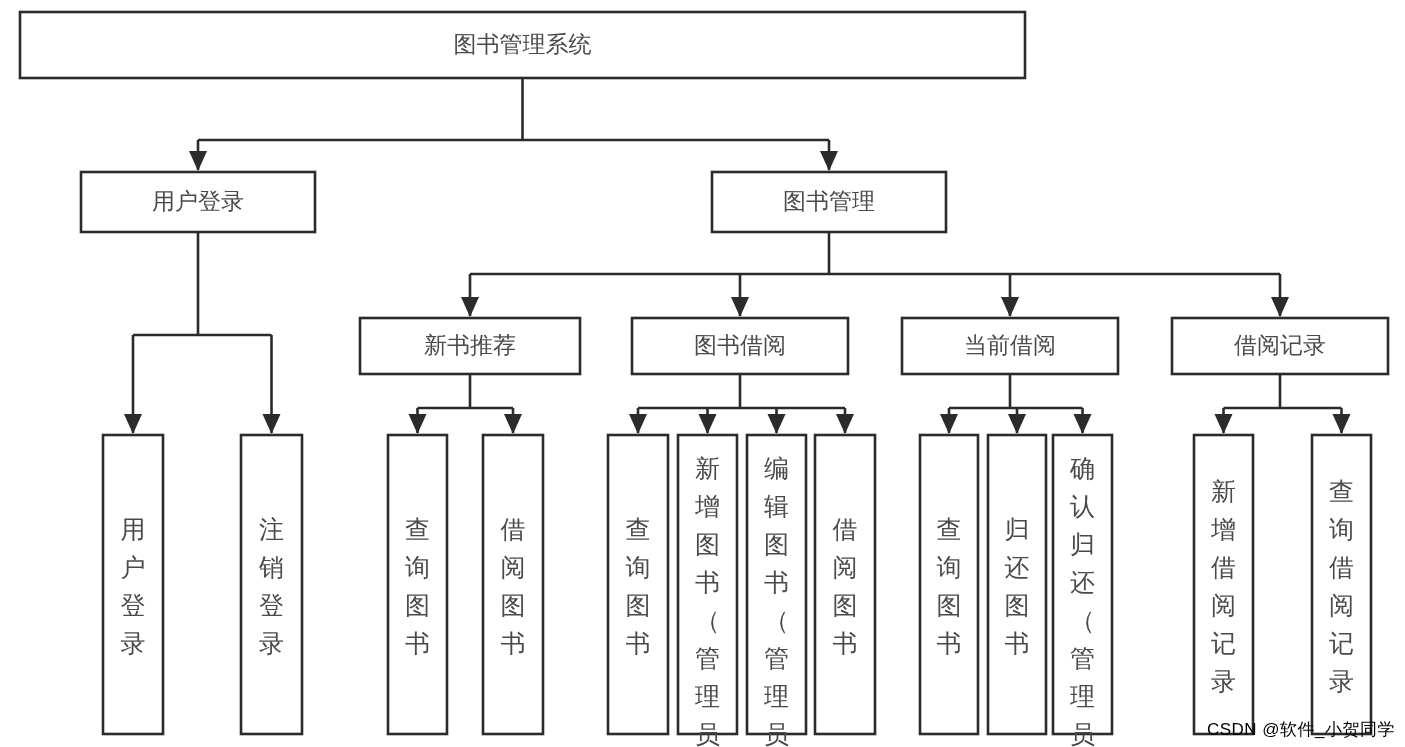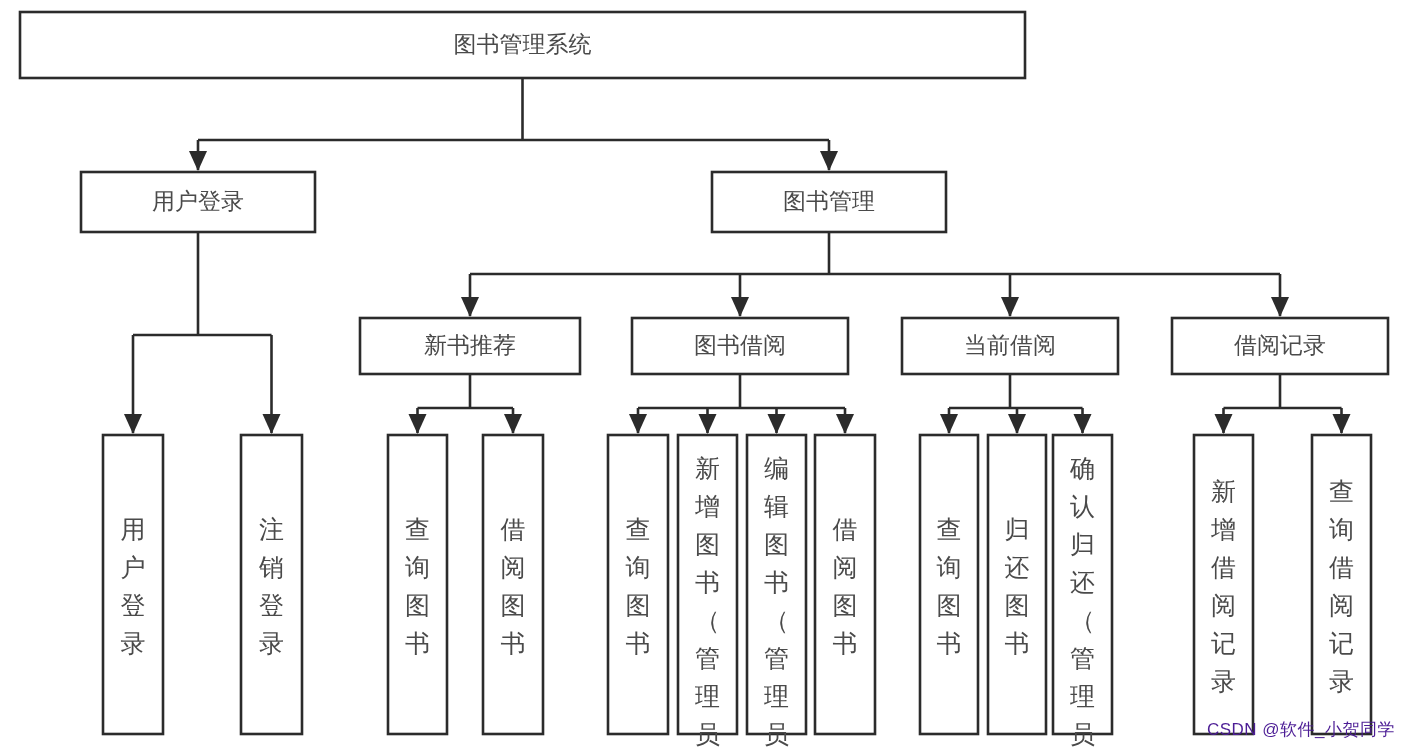--- a/index.html
+++ b/index.html
@@ -46,21 +46,21 @@
   .arrow-head {
     fill: #2b2b2b;
     stroke: none;
   }
   .watermark {
     position: absolute;
     right: 10px;
     bottom: 6px;
     font-family: "Liberation Sans", "DejaVu Sans", sans-serif;
     font-size: 17px;
-    color: #4c1d95;
+    color: #000000;
     letter-spacing: 0.5px;
     white-space: nowrap;
     pointer-events: none;
   }
 </style>
 </head>
 <body>
 
 <div id="diagram-root">
   <svg id="diagram-svg" width="1405" height="747" viewBox="0 0 1405 747">

